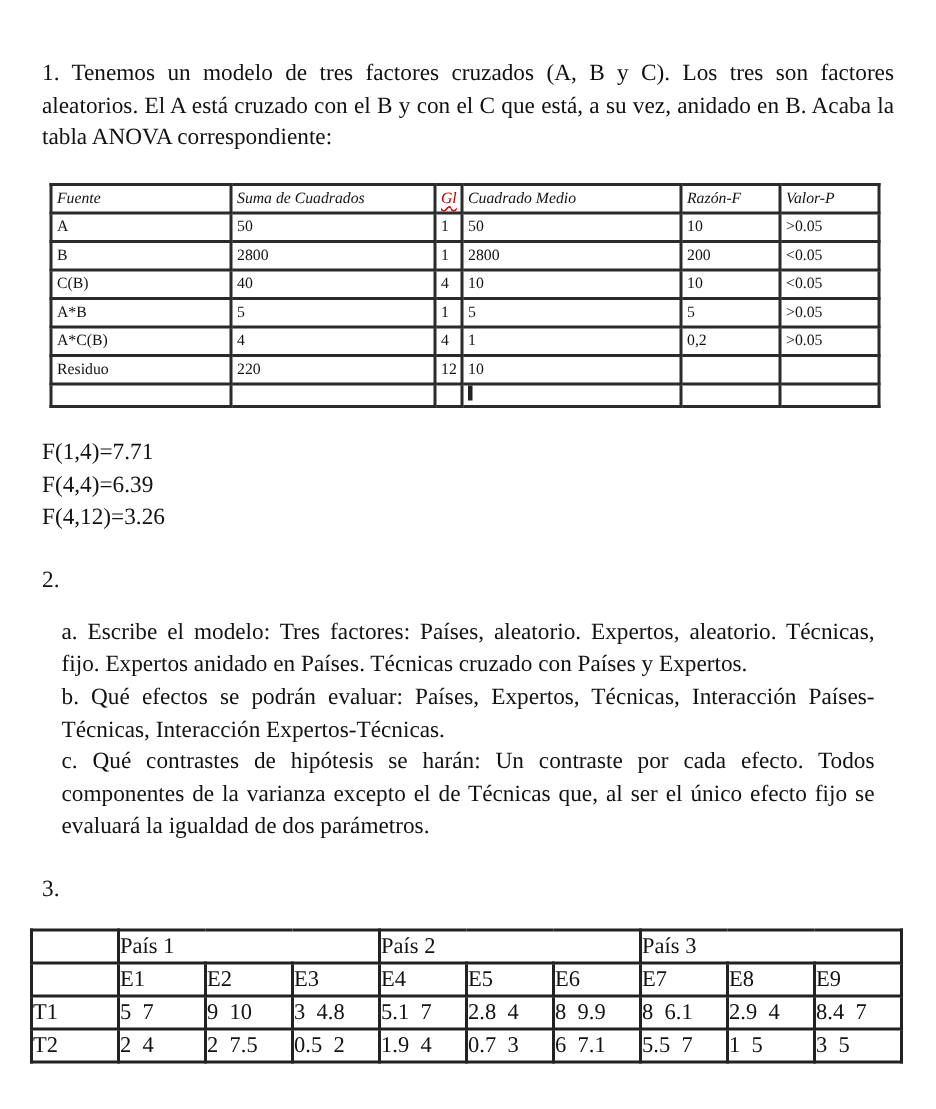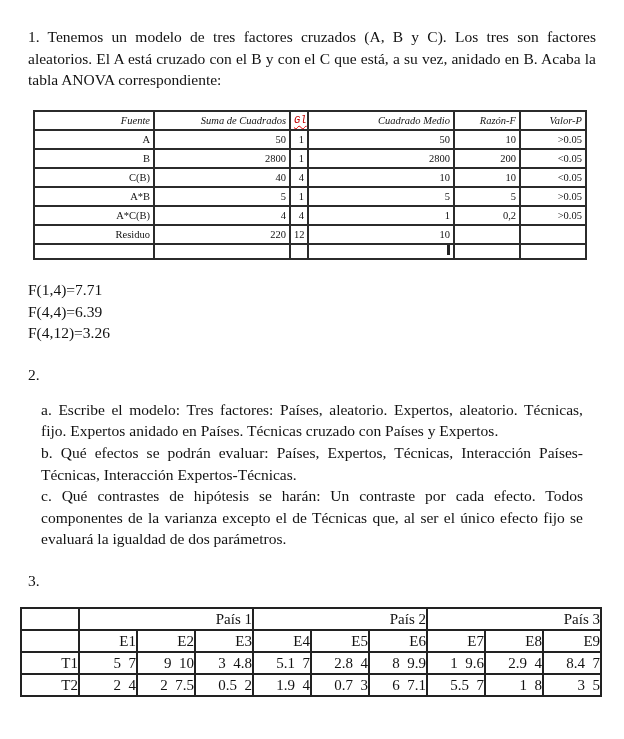--- a/index.html
+++ b/index.html
@@ -11,52 +11,51 @@
     width: 624px;
     height: 739px;
     font-family: "Liberation Serif", "DejaVu Serif", serif;
     color: #121212;
     overflow: hidden;
   }
   .page {
     box-sizing: border-box;
     width: 624px;
     height: 739px;
-    padding: 26px 28px 0 28px;
+    padding: 38px 28px 0 28px;
   }
   .body-text {
     font-size: 15.5px;
     line-height: 21.6px;
     text-align: justify;
     margin: 0;
   }
   
   table.anova {
     border-collapse: collapse;
     table-layout: fixed;
     width: 552px;
     margin: 19px 0 0 5px;
     font-size: 10.5px;
     line-height: 13px;
   }
   table.anova th, table.anova td {
     border: 2px solid #2b2b2b;
     padding: 2px 3px 1px 3px;
-    text-align: right;
+    text-align: left;
     vertical-align: top;
     font-weight: normal;
     height: 14px;
     overflow: hidden;
   }
   table.anova th { font-style: italic; }
   table.anova th.gl-red {
     color: #c00000;
     text-decoration: underline wavy #e00000 1px;
     text-underline-offset: 2px;
-    font-family: Liberation Mono, monospace;
   }
   table.anova tr.empty-row td { height: 5px; padding: 0 3px; }
   .text-cursor {
     display: inline-block;
     width: 3px;
     height: 11px;
     background: #222222;
     vertical-align: top;
     margin-top: -1px;
   }
@@ -79,21 +78,21 @@
     border-collapse: collapse;
     table-layout: fixed;
     width: 580px;
     margin: 15px 0 0 -8px;
     font-size: 15px;
     line-height: 18px;
   }
   table.data3 th, table.data3 td {
     border: 2px solid #222222;
     padding: 1px 0 1px 0;
-    text-align: right;
+    text-align: left;
     vertical-align: middle;
     font-weight: normal;
     height: 18px;
     white-space: pre;
     overflow: hidden;
   }
 </style>
 </head>
 <body>
 
@@ -226,32 +225,32 @@
       <th>E9</th>
     </tr>
     <tr>
       <th>T1</th>
       <td>5  7</td>
       <td>9  10</td>
       <td>3  4.8</td>
       <td>5.1  7</td>
       <td>2.8  4</td>
       <td>8  9.9</td>
-      <td>1  9.6</td>
+      <td>8  6.1</td>
       <td>2.9  4</td>
       <td>8.4  7</td>
     </tr>
     <tr>
       <th>T2</th>
       <td>2  4</td>
       <td>2  7.5</td>
       <td>0.5  2</td>
       <td>1.9  4</td>
       <td>0.7  3</td>
       <td>6  7.1</td>
       <td>5.5  7</td>
-      <td>1  8</td>
+      <td>1  5</td>
       <td>3  5</td>
     </tr>
   </tbody>
     </table>
 
 </div>
 
 </body></html>

